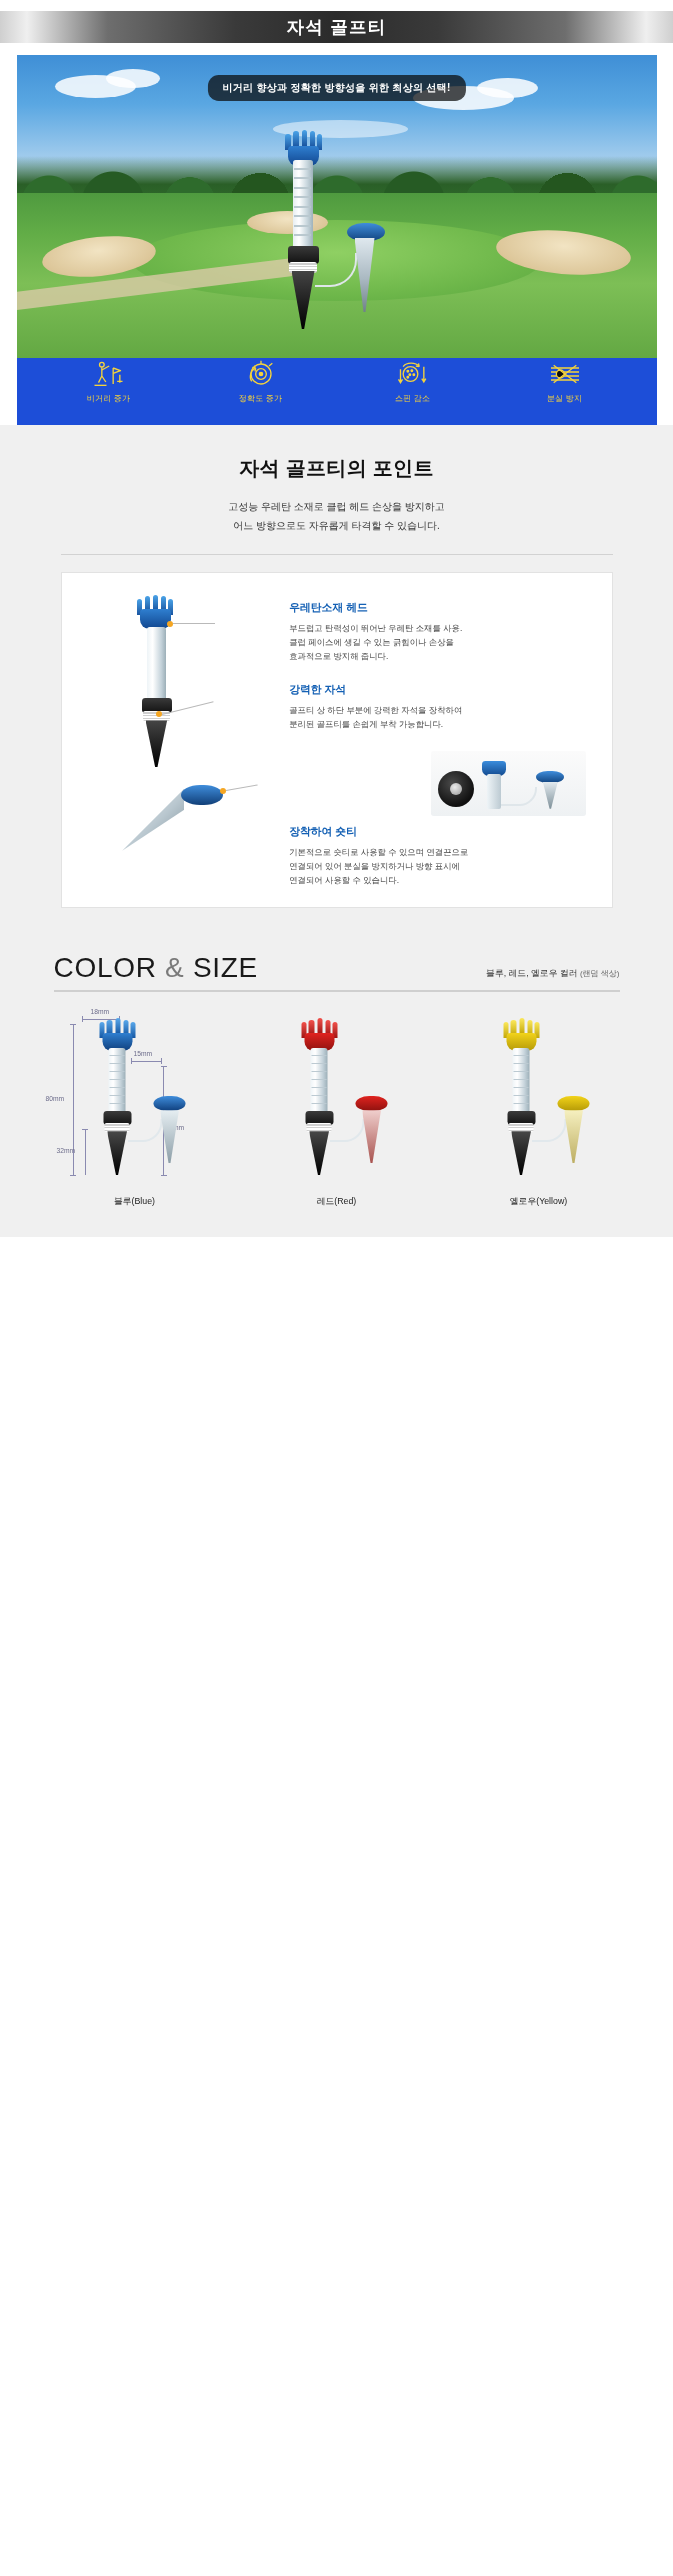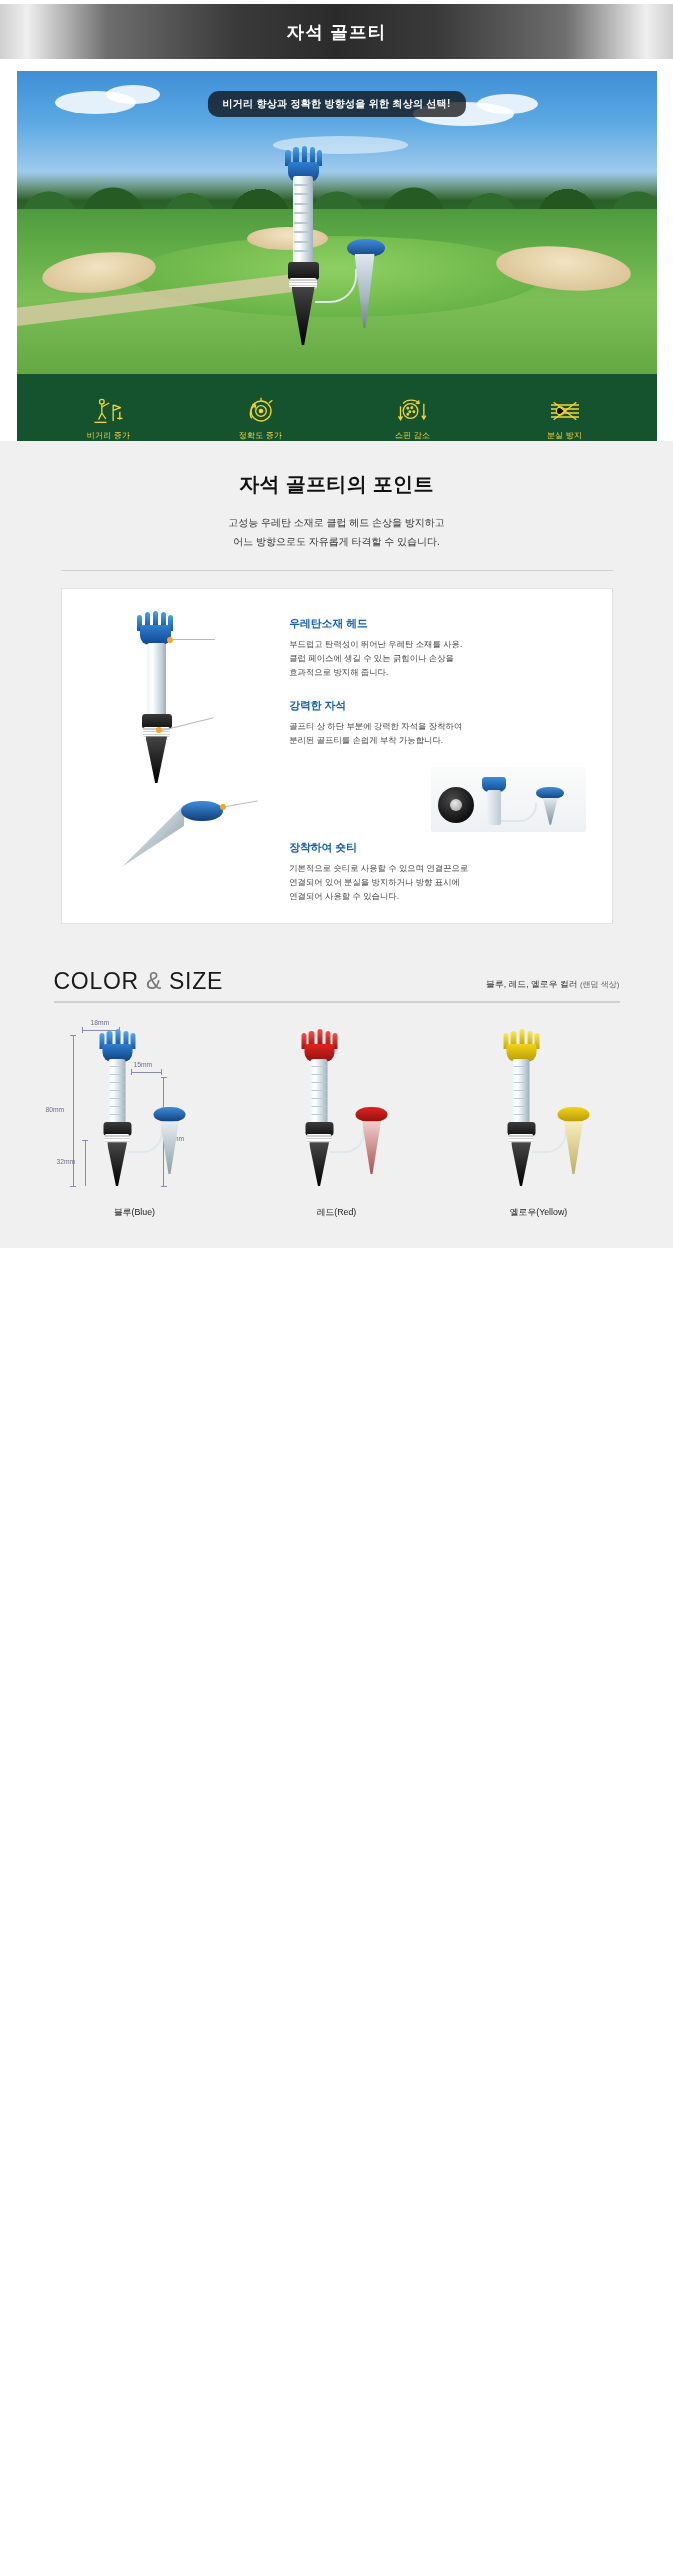--- a/index.html
+++ b/index.html
@@ -7,22 +7,22 @@
   body {
     width:673px;
     background:#ffffff;
     font-family:"Liberation Sans", sans-serif;
     color:#222;
   }
   .page { width:673px; position:relative; }
 
   
   .titlebar {
-    width:673px; height:55px;
-    margin-top:4px;
+    width:673px; height:32px;
+    margin-top:11px;
     background:linear-gradient(to right,#cfcfcf 0%, #efefef 4%, #6e6e6e 16%, #3a3a3a 35%, #2b2b2b 50%, #3a3a3a 65%, #6e6e6e 84%, #efefef 96%, #cfcfcf 100%);
     display:flex; align-items:center; justify-content:center;
   }
   .titlebar .t {
     color:#ffffff; font-size:17.5px; font-weight:bold; letter-spacing:1.3px;
   }
 
   
   .hero {
     width:640px; margin:12px auto 0 auto; height:303px;
@@ -122,22 +122,22 @@
     border-radius:50%/60%;
   }
   .shot-spike {
     position:absolute; left:102px; top:104px; width:20px; height:74px;
     background:linear-gradient(to bottom,#dfe8ee 0%, #aab9c2 55%, #6f8189 100%);
     clip-path:polygon(0 0, 100% 0, 55% 100%, 45% 100%);
   }
 
   
   .features {
-    width:640px; margin:0 auto; background:#14532d; height:67px;
-    display:flex; align-items:flex-end; justify-content:space-around;
+    width:640px; margin:0 auto; background:#1d4ed8; height:67px;
+    display:flex; align-items:flex-start; justify-content:space-around;
     padding:0 16px;
   }
   .feature { text-align:center; width:101px; }
   .feature .ico { height:31px; display:flex; align-items:center; justify-content:center; }
   .feature .ico svg { display:block; }
   .feature .lb { color:#f5d33c; font-size:8px; margin-top:4px; letter-spacing:0.2px; }
 
   
   .point-sec { width:673px; background:#f0f0f0; padding:30px 0 20px 0; }
   .point-title { text-align:center; font-size:20px; font-weight:bold; color:#111; letter-spacing:0.3px; }
@@ -205,21 +205,21 @@
   .cl-shot { position:absolute; left:35px; top:194px; width:114px; height:81px; }
   .cl-shot-spike{ position:absolute; left:6.7px; top:4px; width:62px; height:62px;
     background:linear-gradient(135deg,#f2f6f8 0%,#b9c7cf 55%,#7b8d96 100%);
     clip-path:polygon(100% 0, 100% 34%, 0 100%);}
   .cl-shot-head{ position:absolute; left:65px; top:0px; width:42px; height:20px;
     background:linear-gradient(to bottom,#3f8ddb,#113f78); border-radius:50%/55%;}
 
   
   .cs-sec { width:673px; background:#f0f0f0; padding:24px 0 31px 0; }
   .cs-head { width:566px; margin:0 auto; display:flex; align-items:flex-end; justify-content:space-between; }
-  .cs-title { font-size:23px; letter-spacing:0.7px; color:#1a1a1a; }
+  .cs-title { font-size:28px; letter-spacing:0.7px; color:#1a1a1a; }
   .cs-title .amp { color:#7a7a7a; }
   .cs-sub { font-size:8.8px; color:#333; padding-bottom:4px;text-align:right; }
   .cs-sub .rand { color:#666; font-size:8px; }
   .cs-rule { width:566px; height:1.3px; background:#cfcfcf; margin:6.7px auto 0 auto; }
 
   .cs-row { width:606px; margin:12px auto 0 auto; display:flex; }
   .cs-cell { flex:1; position:relative; height:202px; }
   .cs-name { text-align:center; font-size:8.8px; color:#222; margin-top:5.4px; }
 
   .spec { position:absolute; color:#6b6b8a; font-size:6.7px; }

